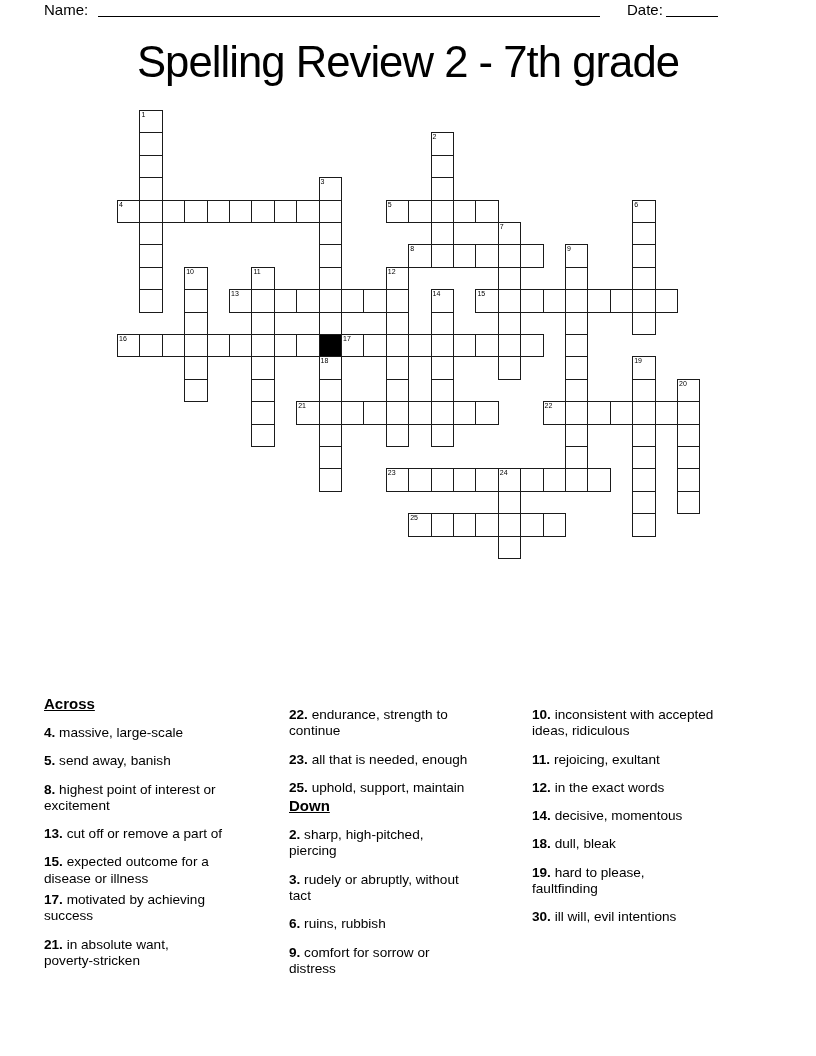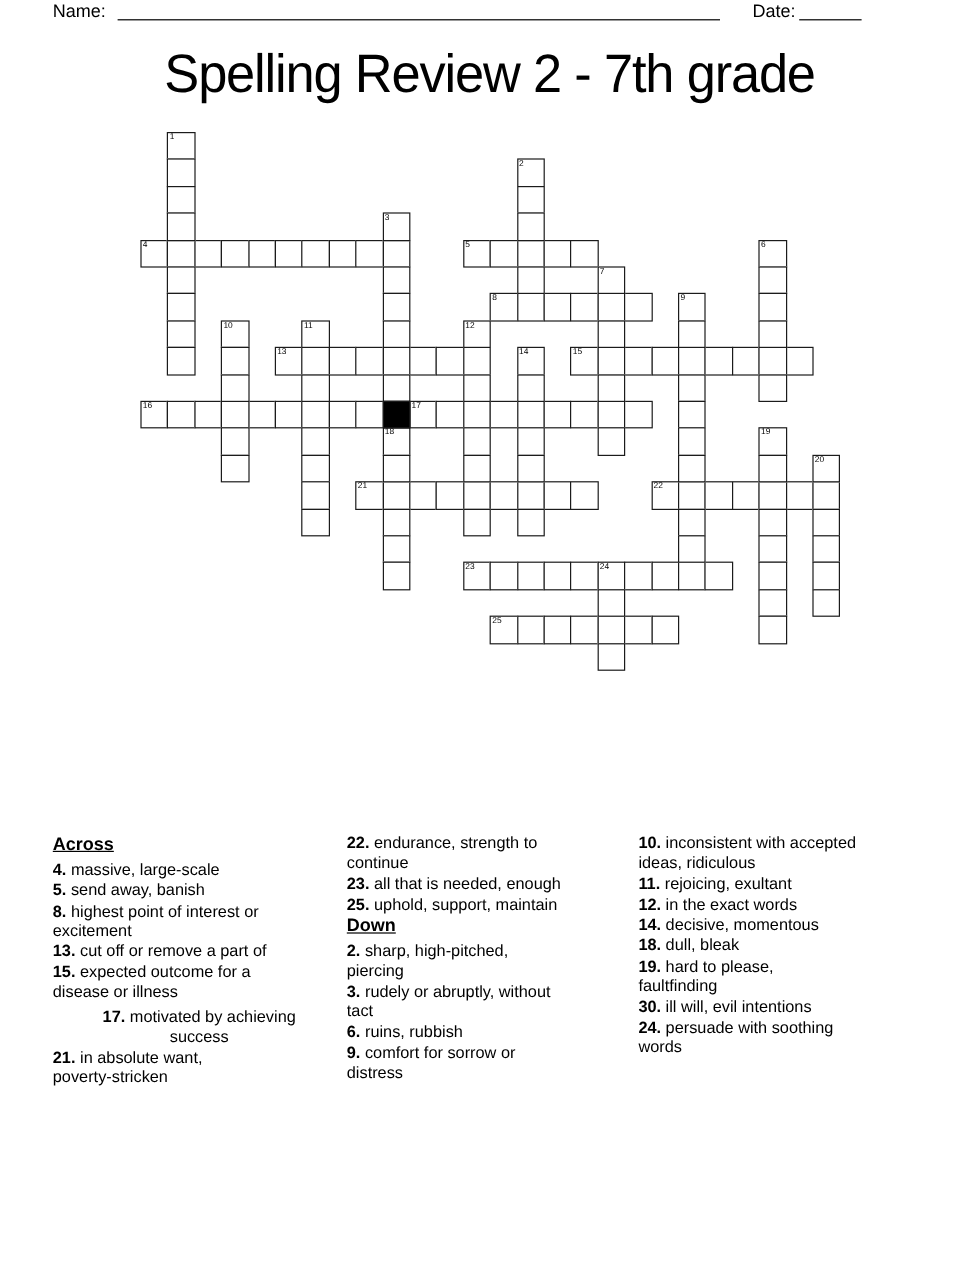--- a/index.html
+++ b/index.html
@@ -38,22 +38,22 @@
   }
   
   .clue-col { position:absolute; top:695px; font-size:13.6px; line-height:16.3px; }
   .clue-col-1 { left:44px;  width:244px; }
   .clue-col-2 { left:289px; width:244px; }
   .clue-col-3 { left:532px; width:256px; }
   .clue-header {
     font-size:15px; font-weight:700; text-decoration:underline;
     margin:0 0 4px 0; line-height:18px;
   }
-  .clue { margin:0 0 1px 0; }
-  .clue.gap { margin-top:5px;text-align:center; }
+  .clue { margin:12px 0 1px 0; }
+  .clue.gap { margin-top:5px; }
   .clue b { font-weight:700; }
   .clue span { white-space:pre-line; }
 </style>
 </head>
 <body>
 
 <div class="page">
 
   <div class="hdr-label name-label">Name:</div>
   <div class="fill-line name-line"></div>
@@ -310,17 +310,15 @@
   <div class="clue-col clue-col-3" id="cluecol2">
       <p class="clue"><b>10.</b><span> inconsistent with accepted
 ideas, ridiculous</span></p>
       <p class="clue"><b>11.</b><span> rejoicing, exultant</span></p>
       <p class="clue"><b>12.</b><span> in the exact words</span></p>
       <p class="clue"><b>14.</b><span> decisive, momentous</span></p>
       <p class="clue"><b>18.</b><span> dull, bleak</span></p>
       <p class="clue"><b>19.</b><span> hard to please,
 faultfinding</span></p>
       <p class="clue"><b>30.</b><span> ill will, evil intentions</span></p>
-      <p class="clue"><b>24.</b><span> persuade with soothing
-words</span></p>
     </div>
 
 </div>
 
 </body></html>

